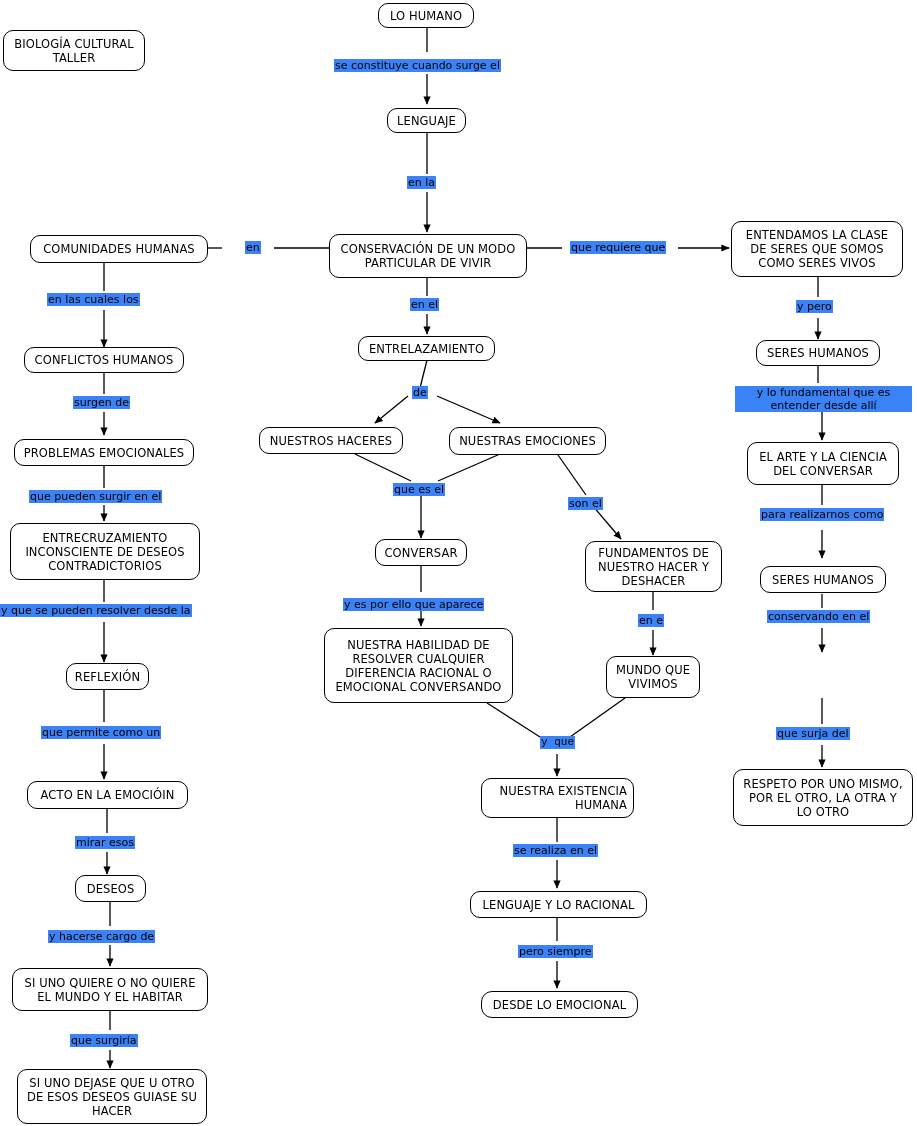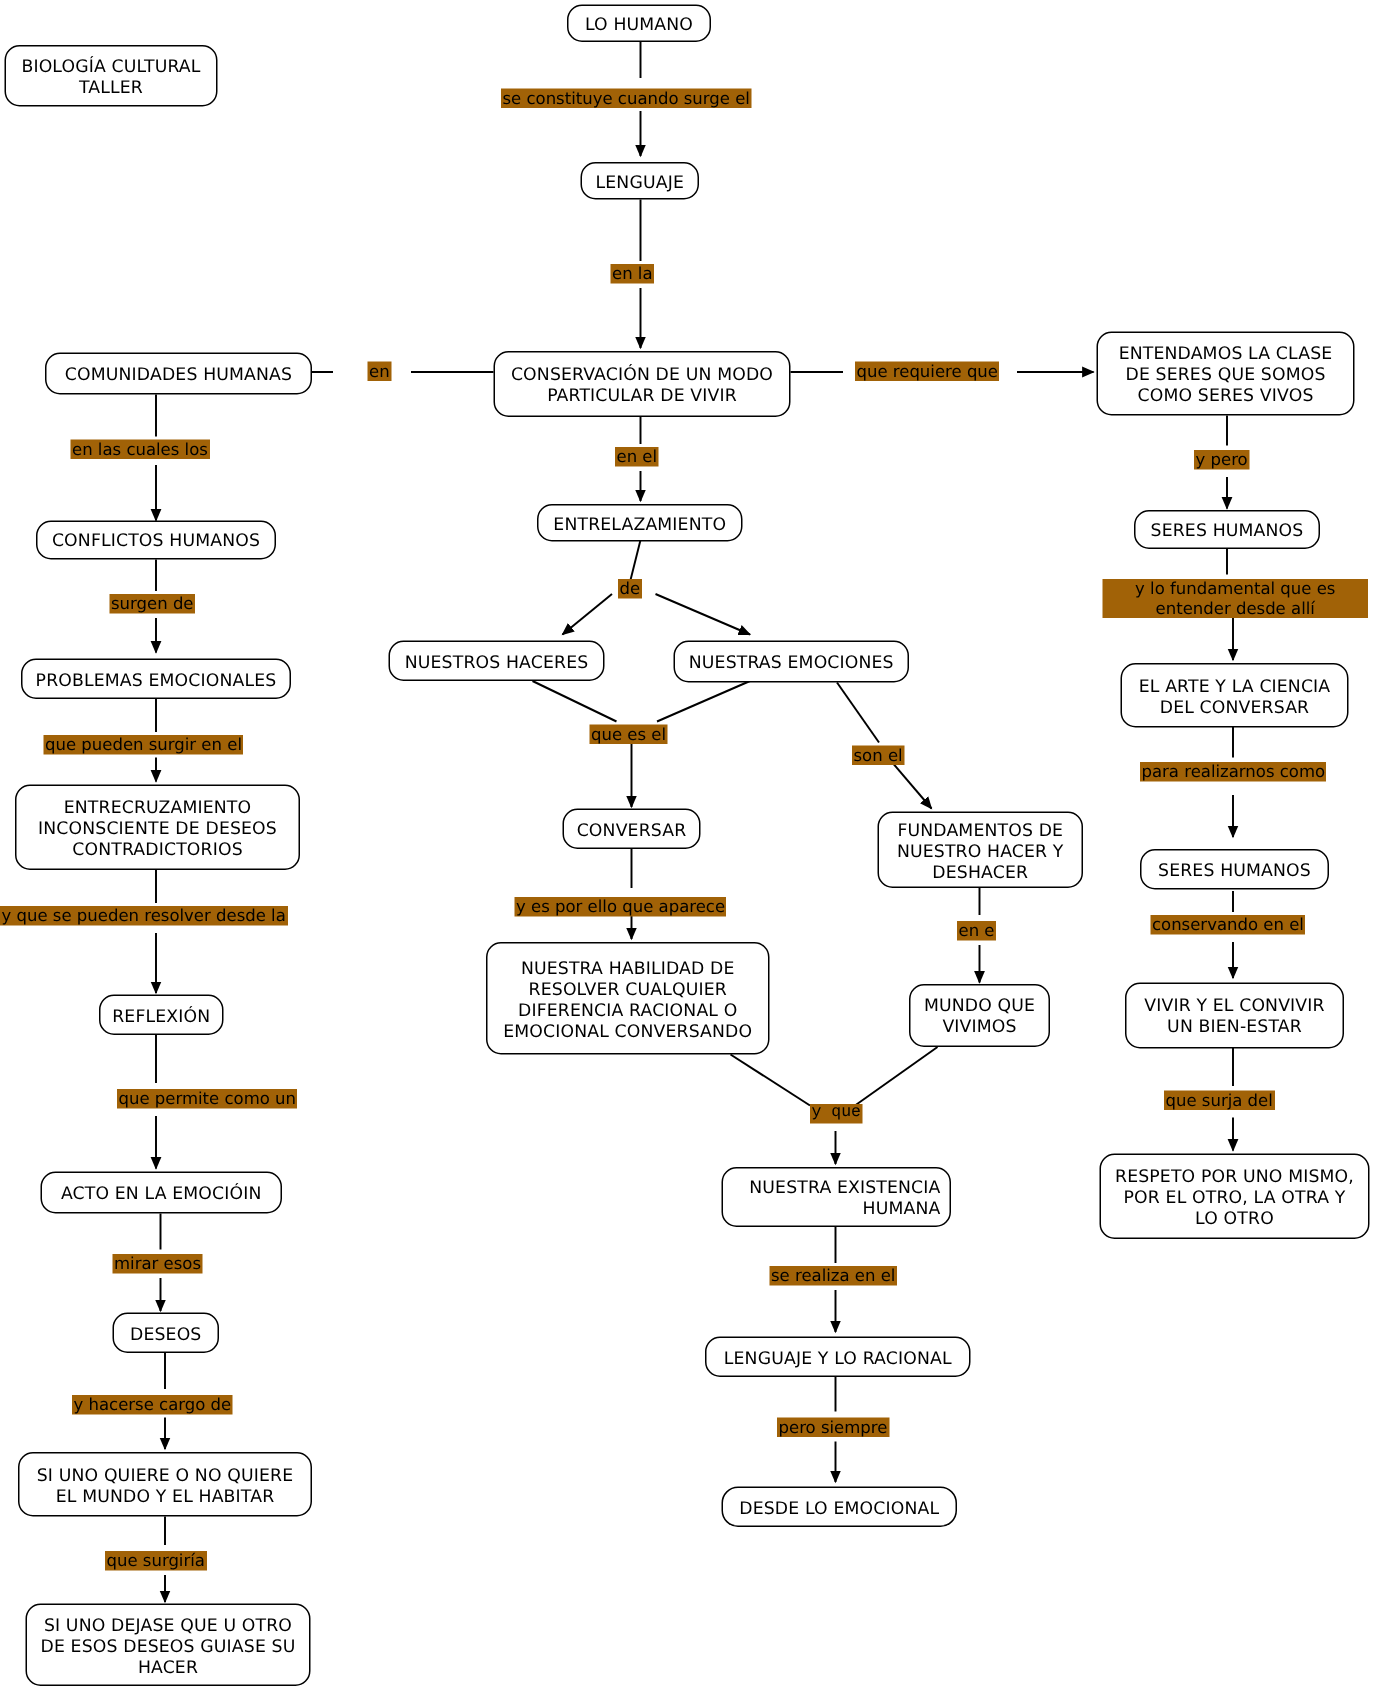--- a/index.html
+++ b/index.html
@@ -42,21 +42,21 @@
   }
   .node.title {
     text-transform: none;
   }
   .elabel {
     position: absolute;
     color: #000000;
     font-size: 11px;
     line-height: 13px;
     text-align: center;
-    background: #a16207;
+    background: #3b82f6;
     white-space: nowrap;
     z-index: 3;
     padding: 0 1px;
   }
   .elabel.wrap {
     white-space: normal;
   }
 </style>
 </head>
 <body>
@@ -183,21 +183,20 @@
   <div class="node" style="left:481px; top:991px; width:157px; height:27px;border-radius:11px;">DESDE LO EMOCIONAL</div>
 
   <div class="node" style="left:731px; top:221px; width:172px; height:56px;">ENTENDAMOS LA CLASE DE SERES QUE SOMOS COMO SERES VIVOS</div>
 
   <div class="node" style="left:756px; top:340px; width:124px; height:26px;">SERES HUMANOS</div>
 
   <div class="node" style="left:747px; top:442px; width:152px; height:43px;">EL ARTE Y LA CIENCIA DEL CONVERSAR</div>
 
   <div class="node" style="left:760px; top:566px; width:126px; height:27px;">SERES HUMANOS</div>
 
-  <div class="node" style="left:750px; top:655px; width:146px; height:44px;">VIVIR Y EL CONVIVIR UN BIEN-ESTAR</div>
 
   <div class="node" style="left:733px; top:769px; width:180px; height:57px;">RESPETO POR UNO MISMO, POR EL OTRO, LA OTRA Y LO OTRO</div>
 
   <div class="elabel" style="left:334px; top:59px;">se constituye cuando surge el</div>
 
   <div class="elabel" style="left:407px; top:176px;">en la</div>
 
   <div class="elabel" style="left:245px; top:241px;">en</div>
 
   <div class="elabel" style="left:570px; top:241px;">que requiere que</div>
@@ -205,21 +204,21 @@
   <div class="elabel" style="left:410px; top:298px;">en el</div>
 
   <div class="elabel" style="left:47px; top:293px;">en las cuales los</div>
 
   <div class="elabel" style="left:73px; top:396px;">surgen de</div>
 
   <div class="elabel" style="left:29px; top:490px;">que pueden surgir en el</div>
 
   <div class="elabel" style="left:0px; top:604px;">y que se pueden resolver desde la</div>
 
-  <div class="elabel" style="left:41px; top:726px;margin-left:37px;">que permite como un</div>
+  <div class="elabel" style="left:41px; top:726px;">que permite como un</div>
 
   <div class="elabel" style="left:75px; top:836px;">mirar esos</div>
 
   <div class="elabel" style="left:48px; top:930px;">y hacerse cargo de</div>
 
   <div class="elabel" style="left:70px; top:1034px;">que surgiría</div>
 
   <div class="elabel" style="left:412px; top:386px;">de</div>
 
   <div class="elabel" style="left:393px; top:483px;">que es el</div>

